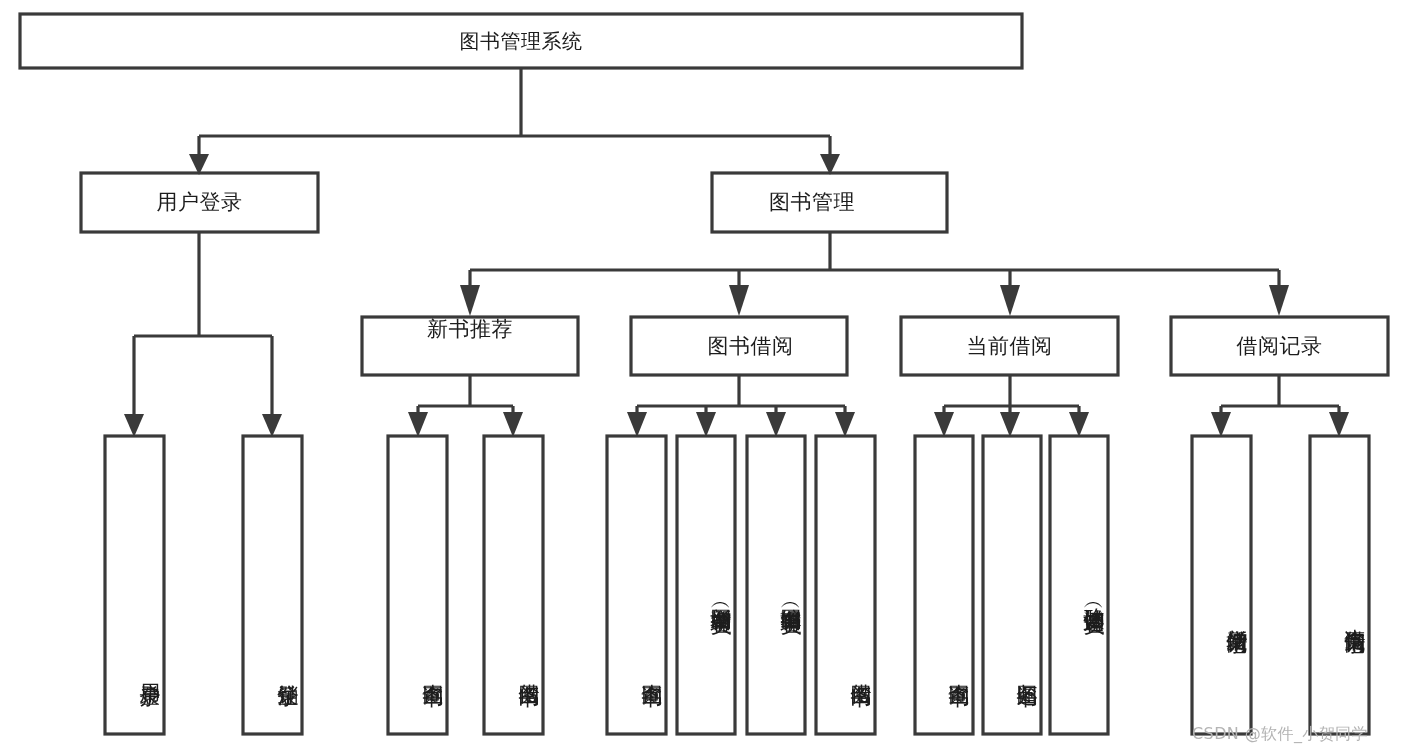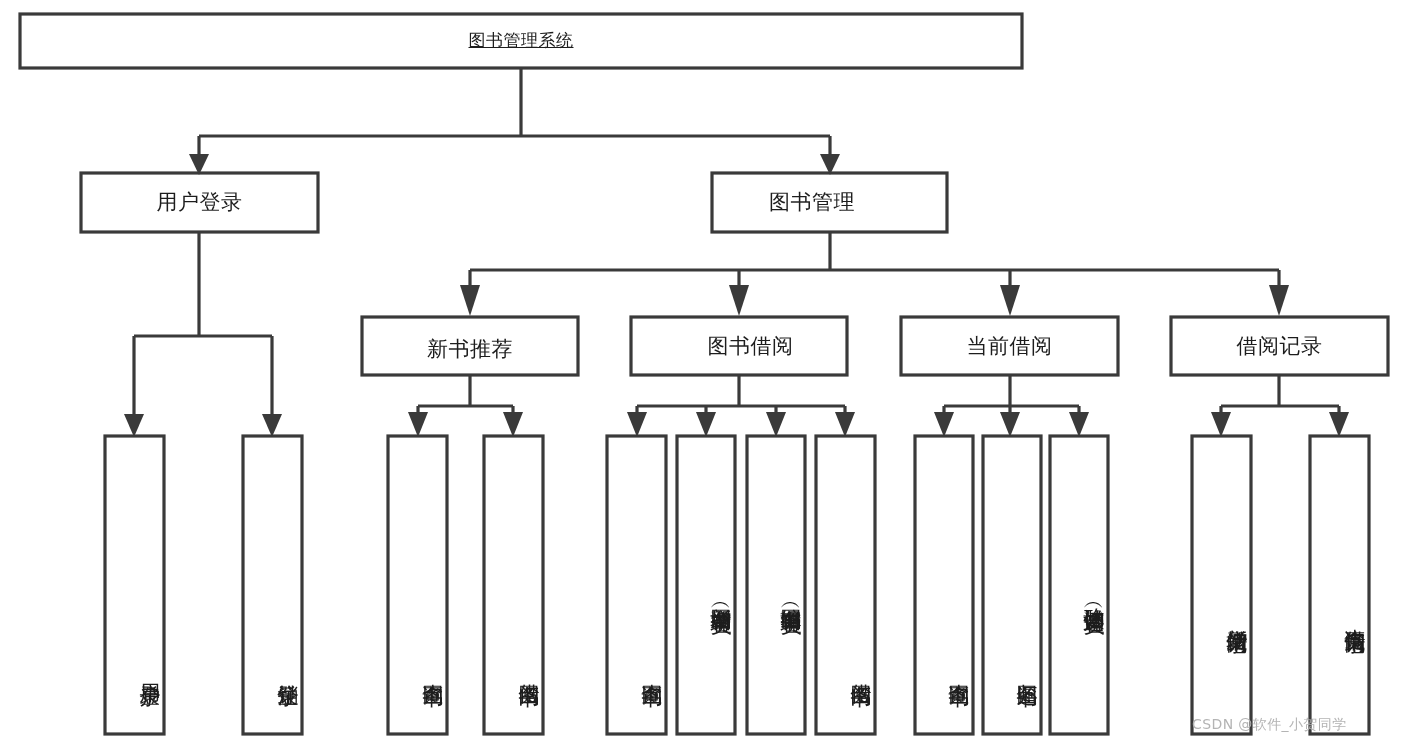--- a/index.html
+++ b/index.html
@@ -63,24 +63,25 @@
     font-size: 21px;
     letter-spacing: 1px;
     writing-mode: vertical-rl;
     text-orientation: upright;
     white-space: nowrap;
     pointer-events: none;
   }
   .watermark {
     position: absolute;
     color: #b4b4b4;
-    font-size: 14px;
+    font-size: 16px;
     letter-spacing: 0.4px;
     white-space: nowrap;
     pointer-events: none;
+    margin-top: 8px;
   }
 </style>
 </head>
 <body>
 
 <div id="diagram-root">
 
   <svg id="diagram-svg" viewBox="0 0 1405 747">
 
     <rect class="node-box" x="20" y="14" width="1002" height="54"></rect>
@@ -139,26 +140,26 @@
     <polygon class="arrow-head" points="934,412 954,412 944,437"></polygon>
     <polygon class="arrow-head" points="1000,412 1020,412 1010,437"></polygon>
     <polygon class="arrow-head" points="1069,412 1089,412 1079,437"></polygon>
 
     <path class="connector" d="M 1279 375 L 1279 406 M 1221 406 L 1339 406 M 1221 406 L 1221 418 M 1339 406 L 1339 418"></path>
     <polygon class="arrow-head" points="1211,412 1231,412 1221,437"></polygon>
     <polygon class="arrow-head" points="1329,412 1349,412 1339,437"></polygon>
 
   </svg>
 
-  <div class="node-label-h" style="left:20px; top:14px; width:1002px; height:54px; font-size:17px;text-decoration:underline;">图书管理系统</div>
+  <div class="node-label-h" style="left:20px; top:14px; width:1002px; height:54px; font-size:20px;">图书管理系统</div>
 
   <div class="node-label-h" style="left:81px; top:173px; width:237px; height:59px;">用户登录</div>
   <div class="node-label-h" style="left:712px; top:173px; width:200px; height:59px;">图书管理</div>
 
-  <div class="node-label-h" style="left:362px; top:320px; width:216px; height:58px;">新书推荐</div>
+  <div class="node-label-h" style="left:362px; top:300px; width:216px; height:58px;">新书推荐</div>
   <div class="node-label-h" style="left:631px; top:317px; width:239px; height:58px;">图书借阅</div>
   <div class="node-label-h" style="left:901px; top:317px; width:217px; height:58px;">当前借阅</div>
   <div class="node-label-h" style="left:1171px; top:317px; width:217px; height:58px;border-radius:27px;">借阅记录</div>
 
   <div class="node-label-v" style="left:105px; top:436px; width:59px; height:298px; padding-top:84px;">用户登录</div>
   <div class="node-label-v" style="left:243px; top:436px; width:59px; height:298px; padding-top:84px;">注销登录</div>
 
   <div class="node-label-v" style="left:388px; top:436px; width:59px; height:298px; padding-top:84px;">查询图书</div>
   <div class="node-label-v" style="left:484px; top:436px; width:59px; height:298px; padding-top:84px;">借阅图书</div>
 

